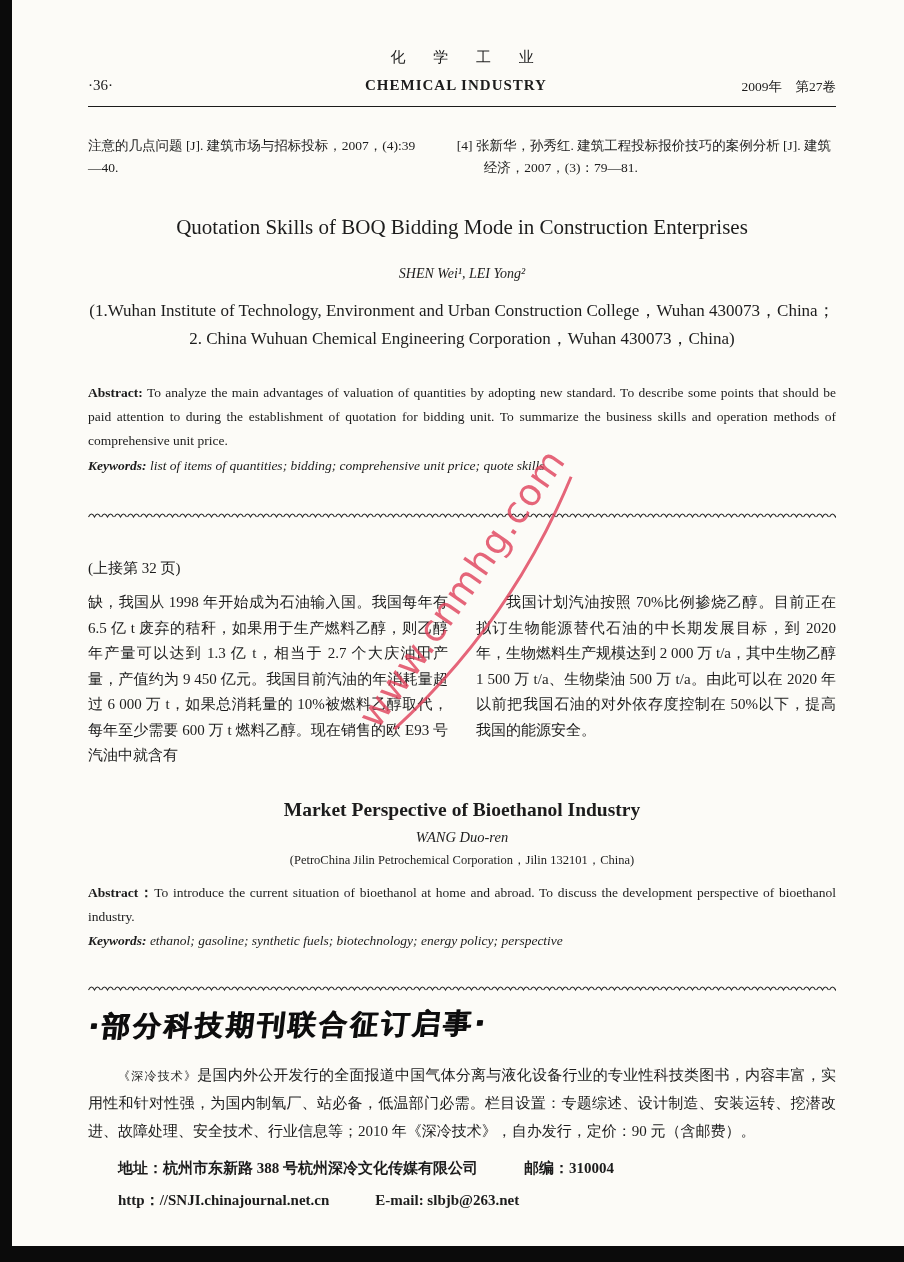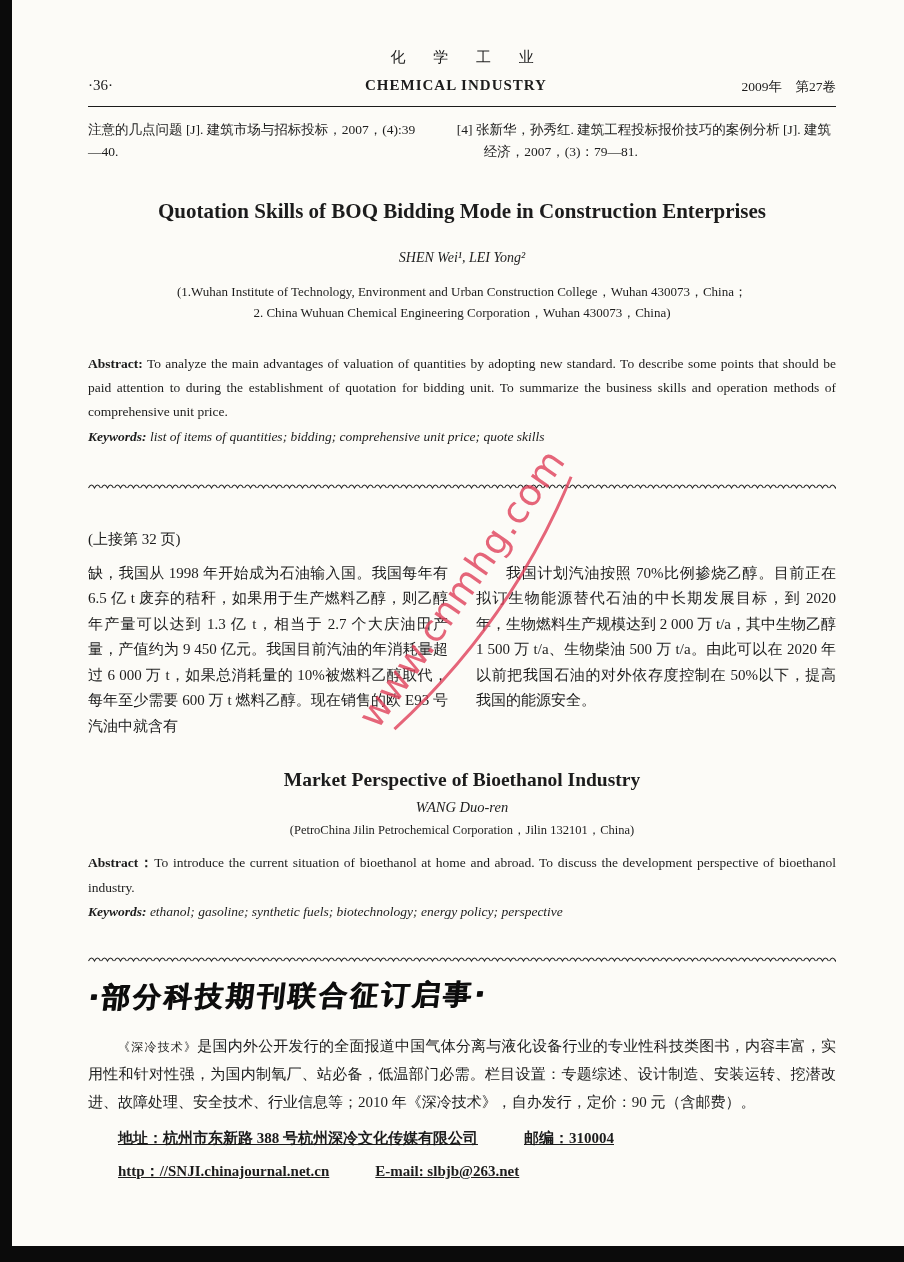--- a/index.html
+++ b/index.html
@@ -16,29 +16,29 @@
 
   
   .journal-cn { margin-top:48px; text-align:center; font-size:15px; letter-spacing:12px; text-indent:12px; }
   .header-row { position:relative; margin-top:10px; height:20px; }
   .page-num   { position:absolute; left:0; top:0; font-size:15px; }
   .journal-en { position:absolute; left:0; right:12px; text-align:center; font-weight:bold; font-size:15px; letter-spacing:1px; }
   .issue      { position:absolute; right:0; top:1px; font-size:13.5px; }
   .header-rule{ margin-top:9px; border-bottom:1.8px solid #1b1b1b; }
 
   
-  .refs { display:flex; gap:30px; margin-top:12px; font-size:13.5px; line-height:1.65; }
+  .refs { display:flex; gap:30px; margin-top:28px; font-size:13.5px; line-height:1.65; }
   .refs p { margin:0; }
   .ref-left  { width:352px; }
   .ref-right { width:366px; padding-left:2em; text-indent:-2em; }
 
   
-  .title1 { margin:34px 0 6px; text-align:center; font-size:21px; font-weight:bold; line-height:1.25; }
+  .title1 { margin:34px 0 6px; text-align:center; font-size:21px; font-weight:normal; line-height:1.25; }
   .authors1 { margin-top:26px; text-align:center; font-style:italic; font-size:14px; }
-  .affils { margin-top:15px; text-align:center; font-size:13px; line-height:1.65; }
+  .affils { margin-top:15px; text-align:center; font-size:17px; line-height:1.65; }
   .abstract-block { margin-top:28px; font-size:13.5px; line-height:1.8; text-align:justify; }
   .abstract-block p { margin:0; }
   .kw { margin-top:2px;font-style:italic; }
   .lbl { font-weight:bold; }
 
   
   .divider { display:block; margin-top:32px; }
   .divider2 { display:block; margin-top:30px; }
 
   
@@ -57,21 +57,21 @@
 
   
   .banner {
     margin-top:16px; font-size:28px; font-weight:900; letter-spacing:3px;
     transform:skewX(-7deg) rotate(-0.5deg); transform-origin:left center;
     font-family:"DejaVu Sans","Liberation Sans",sans-serif; color:#0d0d0d;
     text-shadow:1px 0 0 #0d0d0d;
   }
   .ann-body { margin:16px 0 0; font-size:15px; line-height:1.85; text-align:justify; text-indent:2em; }
   .book { font-size:12px; letter-spacing:1px; }
-  .contact { margin-top:6px; padding-left:2em; font-size:15px; font-weight:bold; line-height:2.15;text-decoration:underline; }
+  .contact { margin-top:6px; padding-left:2em; font-size:15px; font-weight:bold; line-height:2.15; }
   .contact-row .seg-left { margin-right:46px; }
 
   
   .watermark {
     position:absolute; left:310px; top:560px; width:330px;
     transform:rotate(-55deg); transform-origin:center;
     color:#e0405a; opacity:0.8; pointer-events:none; text-align:center;
     font-family:"DejaVu Sans","Liberation Sans",sans-serif;
   }
   .watermark .wm-text { font-size:37px; letter-spacing:1px; }

